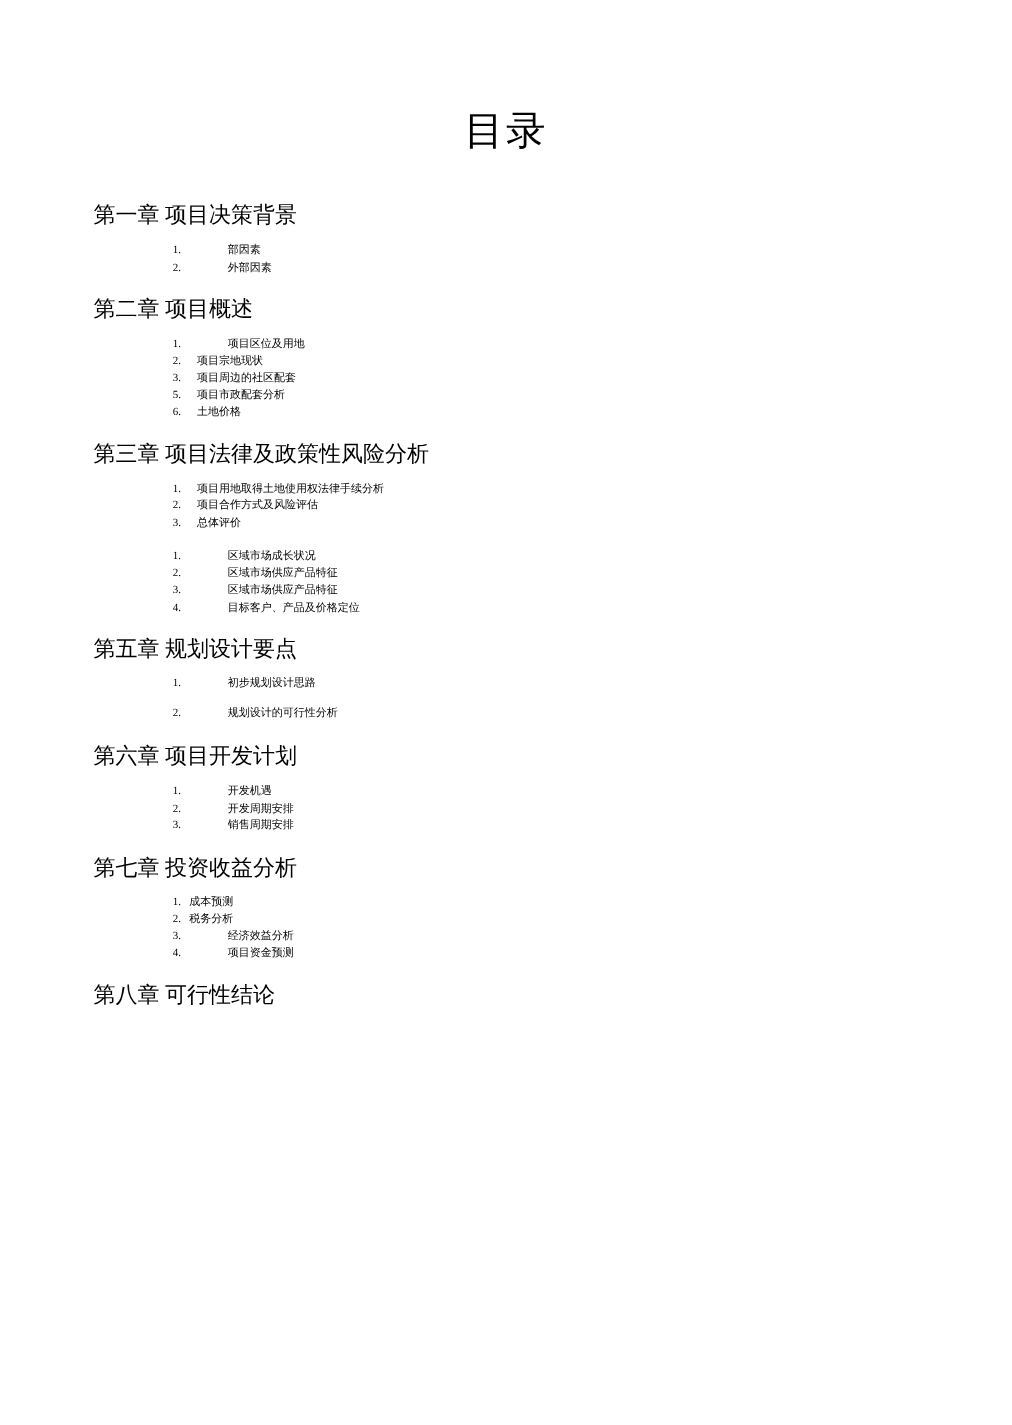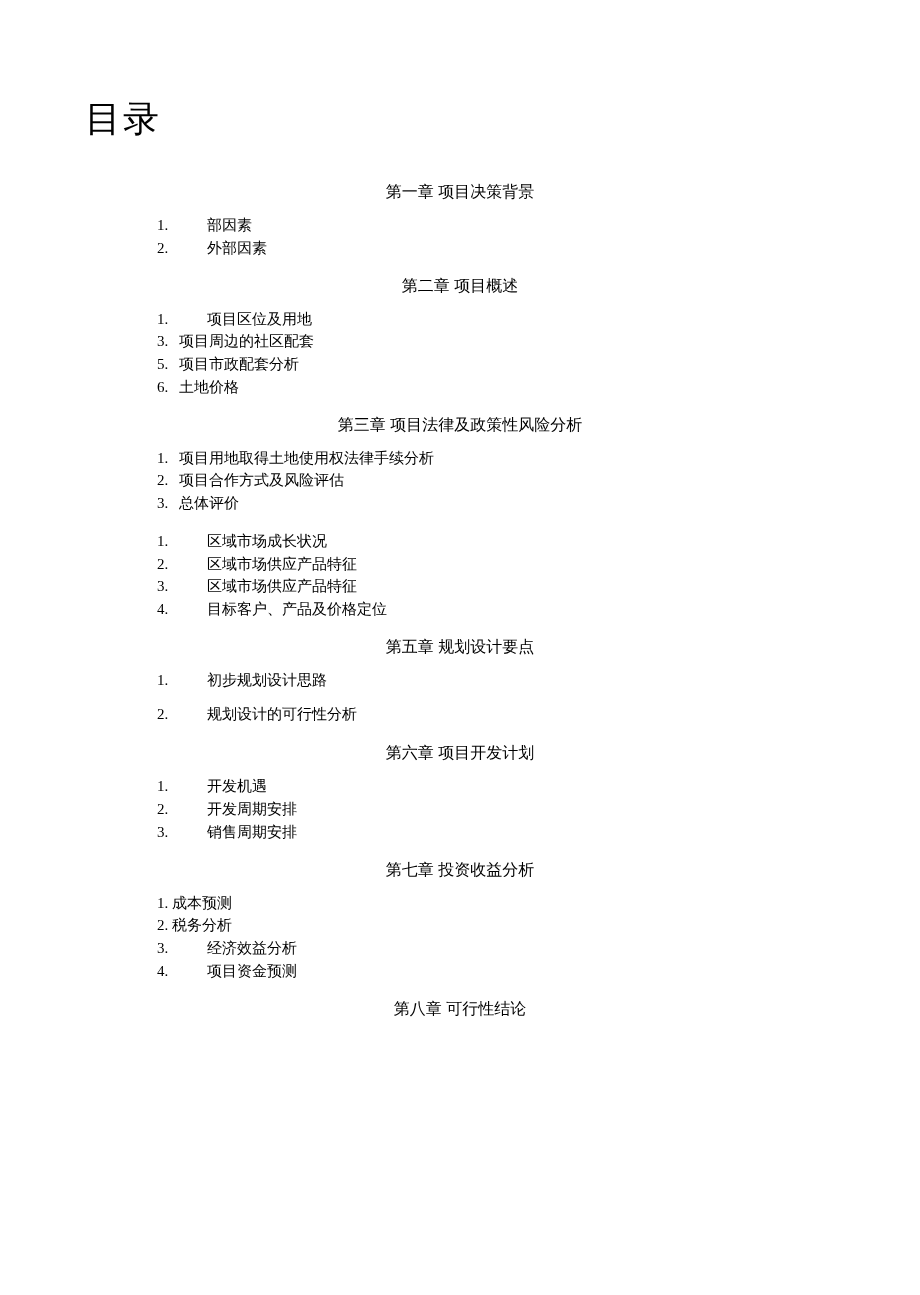--- a/index.html
+++ b/index.html
@@ -9,40 +9,39 @@
     }
     body {
       width: 920px;
       min-height: 1295px;
       background: #ffffff;
       font-family: "SimSun", "宋体", serif;
       color: #000000;
       padding: 95px 85px 80px 85px;
     }
     .title {
-      text-align: left;
+      text-align: center;
       font-size: 36px;
       font-weight: normal;
       font-family: "SimHei", "黑体", sans-serif;
       margin-bottom: 38px;
       letter-spacing: 2px;
     }
     .chapter {
-      font-size: 16px;
-      font-family: Liberation Sans, sans-serif;
+      font-size: 20px;
+      font-family: Liberation Serif, serif;
       margin-bottom: 12px;
       margin-top: 4px;
-      text-align: center;
     }
     .items {
       margin-left: 72px;
       margin-bottom: 16px;
     }
     .item {
-      font-size: 15px;
+      font-size: 10px;
       line-height: 1.45;
       margin-bottom: 1px;
     }
     .num-wide {
       display: inline-block;
       width: 20px;
     }
     .gap-wide {
       display: inline-block;
       width: 30px;
@@ -75,20 +74,21 @@
 
   <div class="chapter">第一章  项目决策背景</div>
   <div class="items">
     <div class="item"><span class="num-wide">1.</span><span class="gap-wide"></span><span>部因素</span></div>
     <div class="item"><span class="num-wide">2.</span><span class="gap-wide"></span><span>外部因素</span></div>
   </div>
 
   <div class="chapter">第二章  项目概述</div>
   <div class="items">
     <div class="item"><span class="num-wide">1.</span><span class="gap-wide"></span><span>项目区位及用地</span></div>
+    <div class="item"><span class="num-tight">2.</span><span class="gap-tight"></span><span>项目宗地现状</span></div>
     <div class="item"><span class="num-tight">3.</span><span class="gap-tight"></span><span>项目周边的社区配套</span></div>
     <div class="item"><span class="num-tight">5.</span><span class="gap-tight"></span><span>项目市政配套分析</span></div>
     <div class="item"><span class="num-tight">6.</span><span class="gap-tight"></span><span>土地价格</span></div>
   </div>
 
   <div class="chapter">第三章  项目法律及政策性风险分析</div>
   <div class="items">
     <div class="item"><span class="num-tight">1.</span><span class="gap-tight"></span><span>项目用地取得土地使用权法律手续分析</span></div>
     <div class="item"><span class="num-tight">2.</span><span class="gap-tight"></span><span>项目合作方式及风险评估</span></div>
     <div class="item"><span class="num-tight">3.</span><span class="gap-tight"></span><span>总体评价</span></div>

